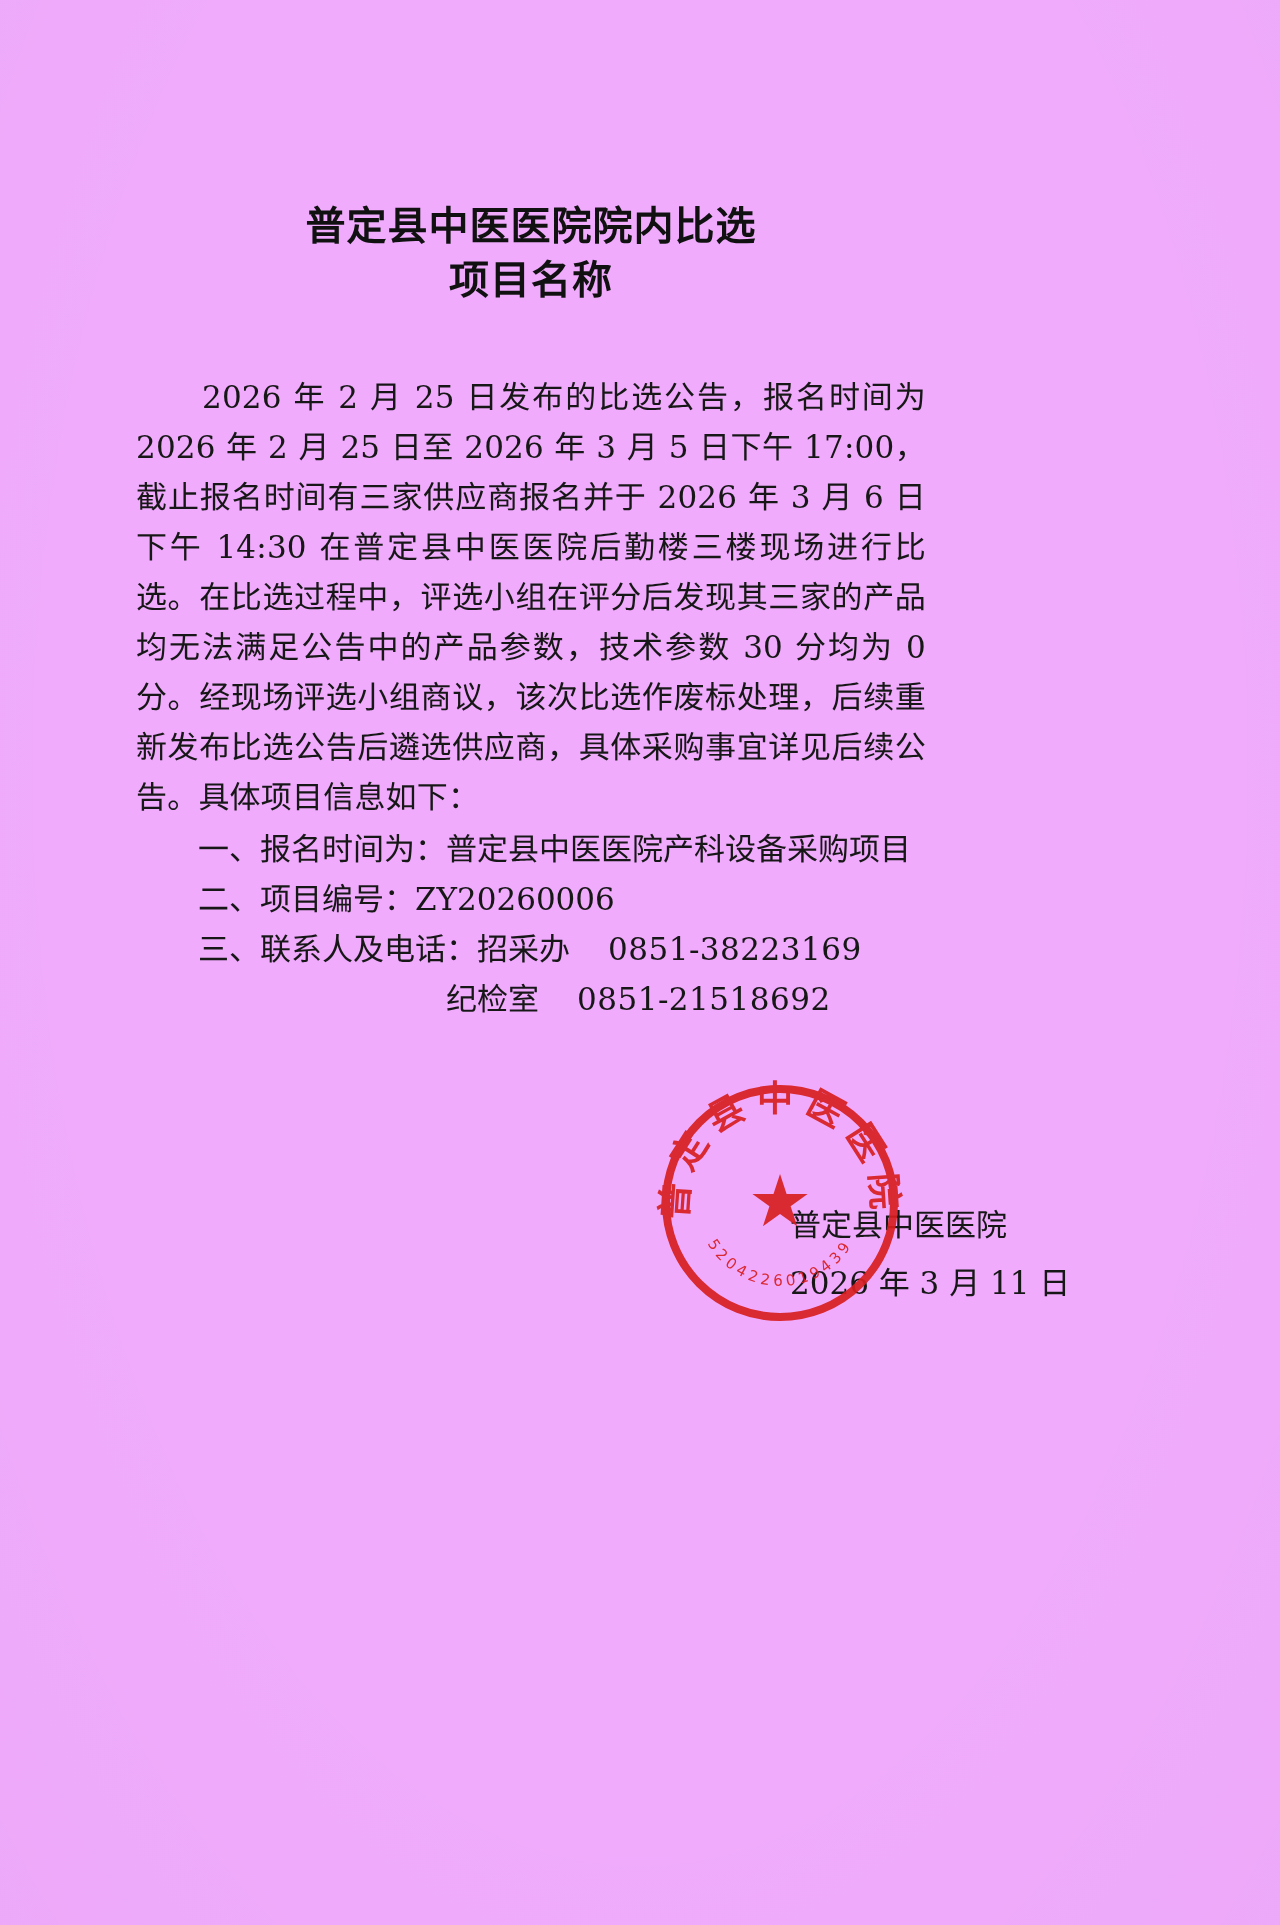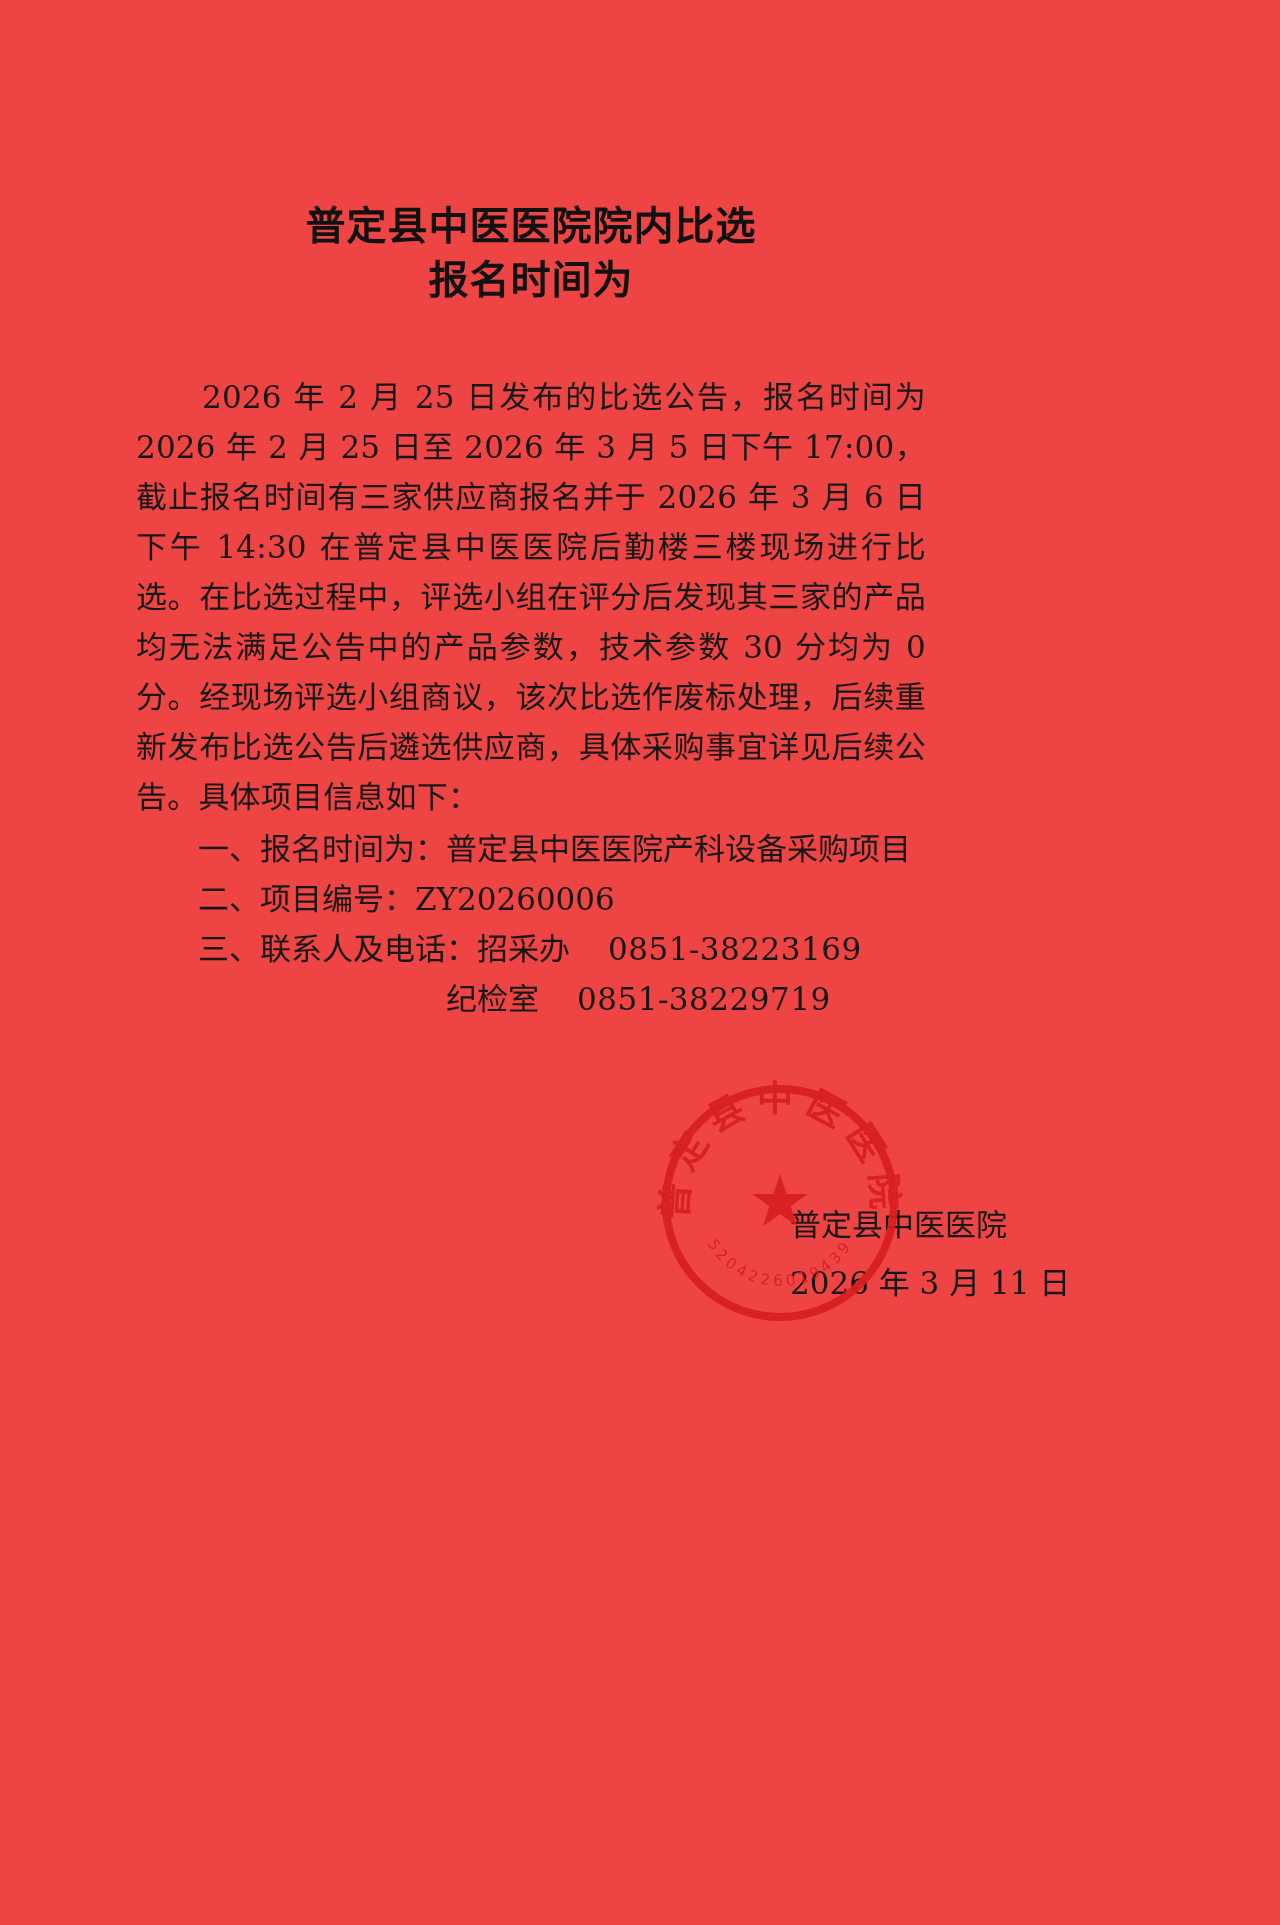--- a/index.html
+++ b/index.html
@@ -16,21 +16,21 @@
     color: #1a1a1a;
     overflow: hidden;
   }
 
   
   #page {
     position: absolute;
     left: 0; top: 0;
     width: 1280px;
     height: 1925px;
-    background: #ef4444;
+    background: #f0abfc;
   }
 
   
   #paper-texture {
     position: absolute;
     inset: 0;
     background:
       radial-gradient(ellipse at 50% 40%, rgba(255,255,255,0) 60%, rgba(0,0,0,0.012) 100%);
     pointer-events: none;
   }
@@ -141,21 +141,21 @@
 <body>
 
 <div id="page">
 
   <div id="paper-texture"></div>
 
   <div id="content">
 
     <div id="title-block">
       <div class="doc-title title-line-1">普定县中医医院院内比选</div>
-      <div class="doc-title title-line-2">报名时间为</div>
+      <div class="doc-title title-line-2">项目名称</div>
     </div>
 
     <div id="body-block">
       <p id="body-paragraph">2026 年 2 月 25 日发布的比选公告，报名时间为 2026 年 2 月 25 日至 2026 年 3 月 5 日下午 17:00，截止报名时间有三家供应商报名并于 2026 年 3 月 6 日下午 14:30 在普定县中医医院后勤楼三楼现场进行比选。在比选过程中，评选小组在评分后发现其三家的产品均无法满足公告中的产品参数，技术参数 30 分均为 0 分。经现场评选小组商议，该次比选作废标处理，后续重新发布比选公告后遴选供应商，具体采购事宜详见后续公告。具体项目信息如下：</p>
     </div>
 
     <div id="items">
 
       <div class="item-row">
         <span class="item-marker">一、</span><span class="item-label">报名时间为：</span><span class="item-value">普定县中医医院产科设备采购项目</span>
@@ -163,21 +163,21 @@
 
       <div class="item-row">
         <span class="item-marker">二、</span><span class="item-label">项目编号：</span><span class="item-value">ZY20260006</span>
       </div>
 
       <div class="item-row">
         <span class="item-marker">三、</span><span class="item-label">联系人及电话：</span><span class="contact-name">招采办</span><span class="contact-gap"></span><span class="contact-phone">0851-38223169</span>
       </div>
 
       <div class="item-sub">
-        <span class="contact-name">纪检室</span><span class="contact-gap"></span><span class="contact-phone">0851-38229719</span>
+        <span class="contact-name">纪检室</span><span class="contact-gap"></span><span class="contact-phone">0851-21518692</span>
       </div>
 
     </div>
   </div>
 
   <div id="signature">
     <div>普定县中医医院</div>
     <div>2026 年 3 月 11 日</div>
   </div>
 

